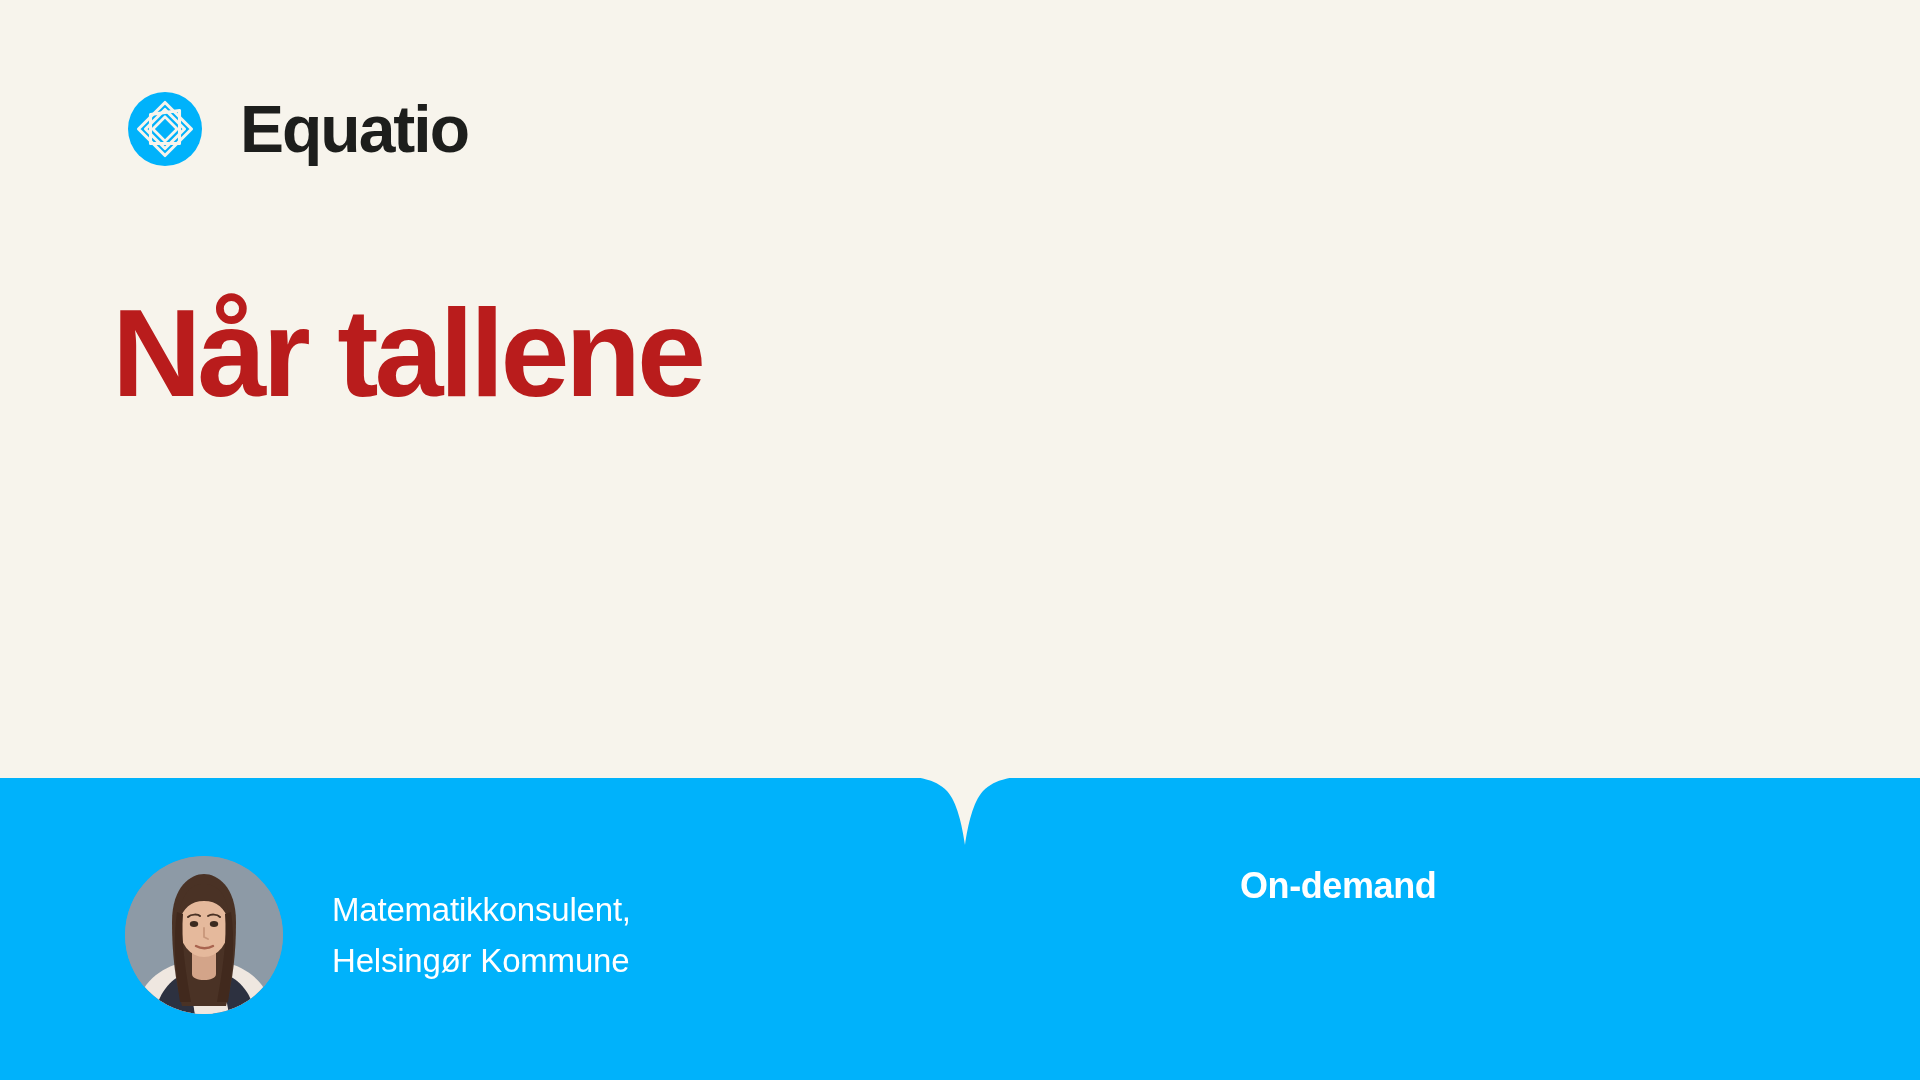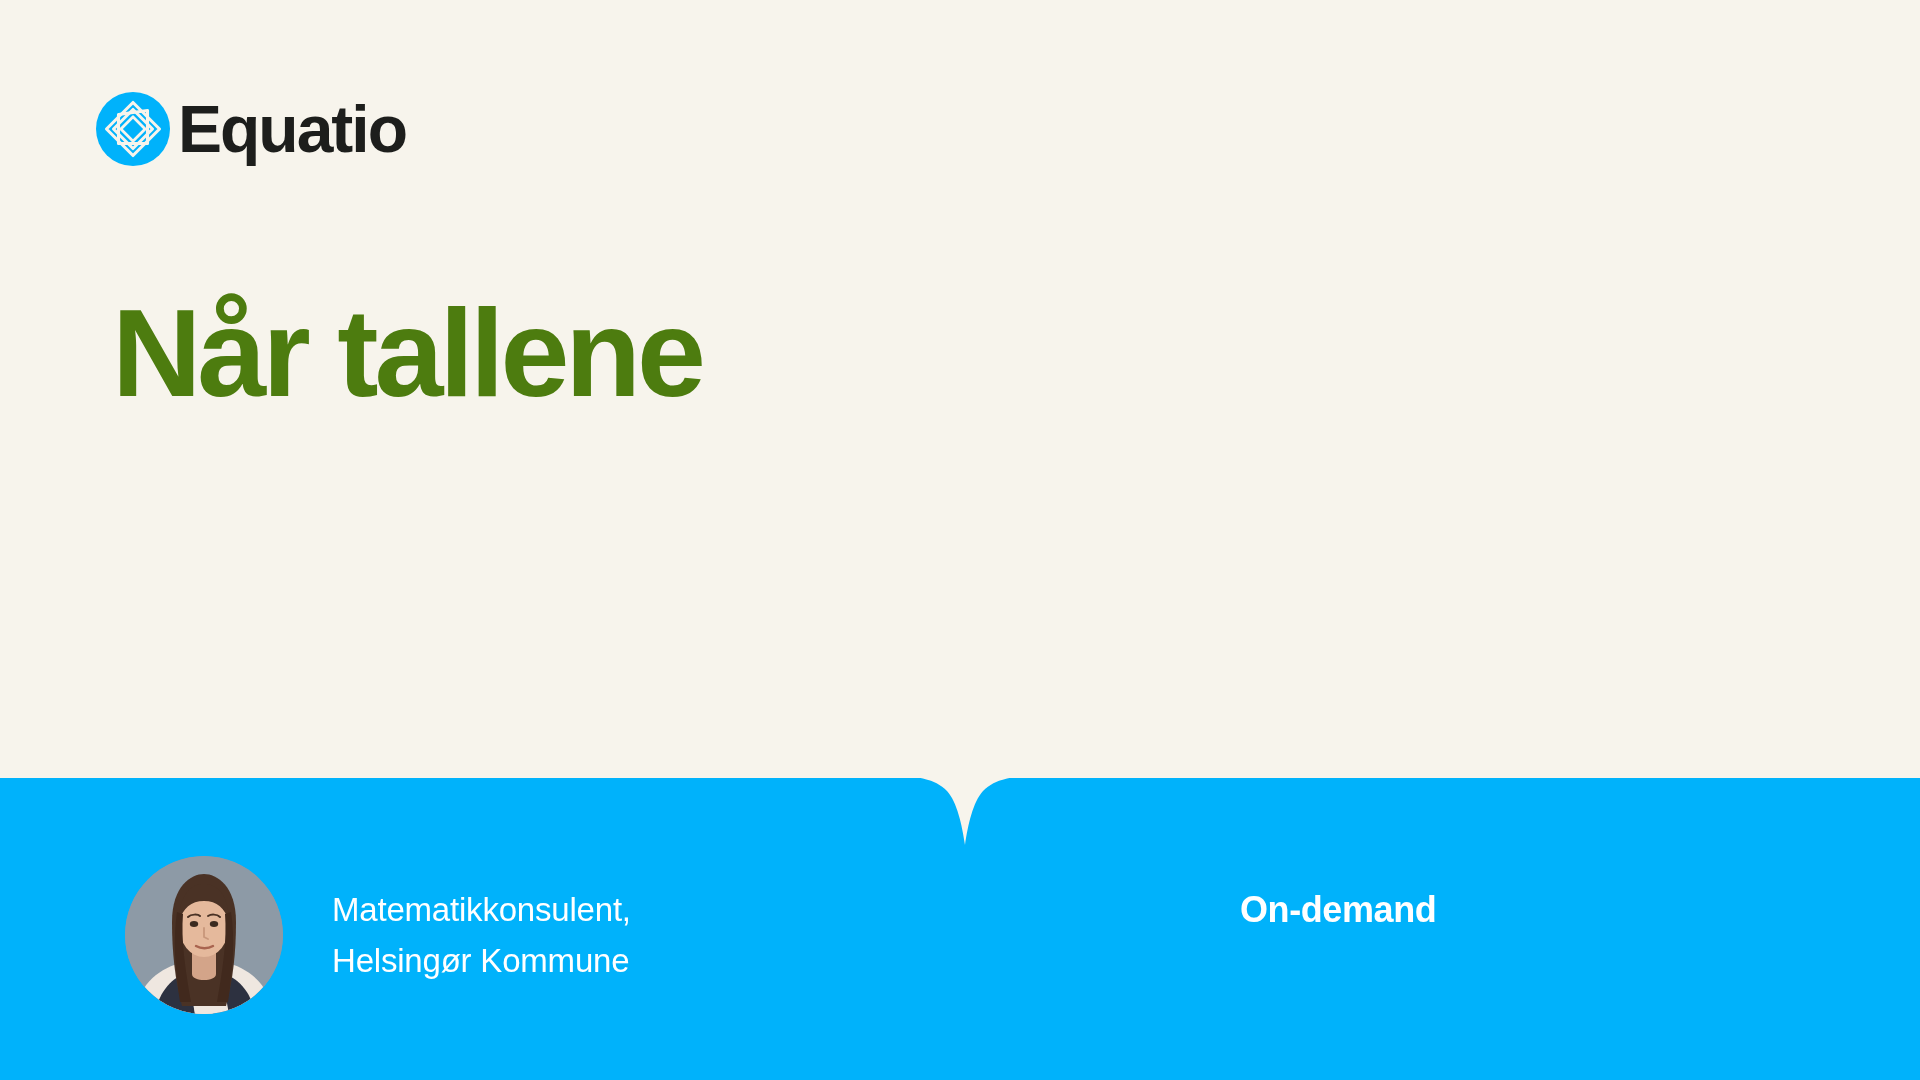--- a/index.html
+++ b/index.html
@@ -18,24 +18,24 @@
   
   .hero {
     position:absolute;
     left:0; top:0; right:0;
     height:778px;
     background:#f7f4ec;
   }
 
   .brand {
     position:absolute;
-    left:96px; top:92px;
+    left:128px; top:92px;
     display:flex;
     align-items:center;
-    gap:8px;
+    gap:38px;
   }
 
   .brand-mark {
     width:74px; height:74px;
     flex:0 0 74px;
     display:block;
   }
 
   .brand-name {
     font-size:66px;
@@ -48,21 +48,21 @@
 
   .headline {
     position:absolute;
     left:112px;
     top:272px;
     width:1100px;
     font-size:124px;
     font-weight:bold;
     letter-spacing:-4px;
     line-height:1.32;
-    color:#4d7c0f;
+    color:#b91c1c;
   }
   .headline-line { display:block; white-space:nowrap; }
 
   
   .band {
     position:absolute;
     left:0; right:0;
     top:778px;
     bottom:0;
     background:#00b2fb;
@@ -131,21 +131,20 @@
   
   .availability {
     position:absolute;
     left:1240px;
     top:87px;
     font-size:36px;
     font-weight:bold;
     color:#ffffff;
     letter-spacing:-0.4px;
     white-space:nowrap;
-    margin-top:24px;
   }
 </style>
 </head>
 <body>
 
 <div class="hero">
 
   <div class="brand">
     <span class="brand-mark">
       <svg viewBox="0 0 74 74" width="74" height="74" aria-hidden="true">

